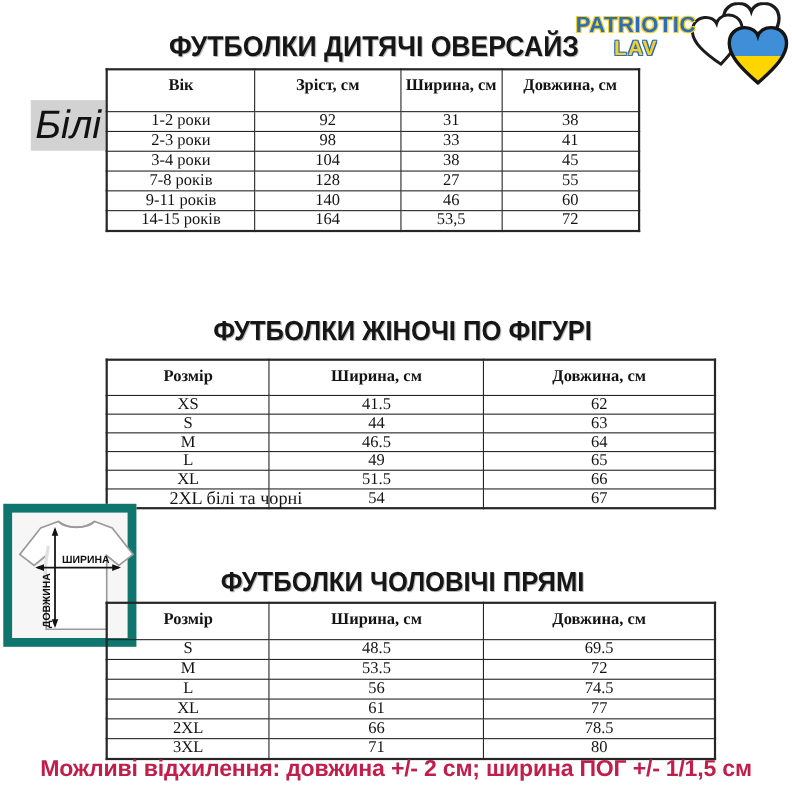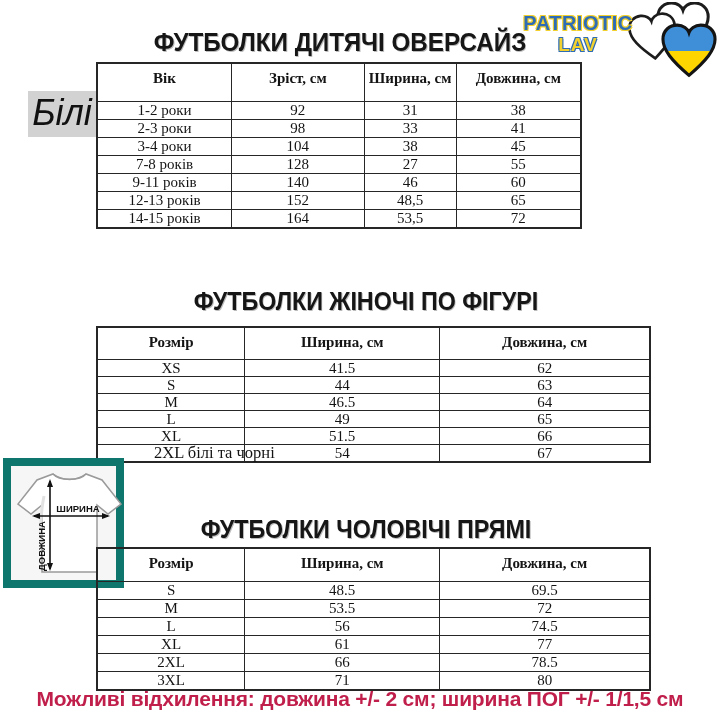--- a/index.html
+++ b/index.html
@@ -131,26 +131,20 @@
             <td>27</td>
             <td>55</td>
           </tr>
           <tr>
             <td>9-11 років</td>
             <td>140</td>
             <td>46</td>
             <td>60</td>
           </tr>
           <tr>
-            <td>12-13 років</td>
-            <td>152</td>
-            <td>48,5</td>
-            <td>65</td>
-          </tr>
-          <tr>
             <td>14-15 років</td>
             <td>164</td>
             <td>53,5</td>
             <td>72</td>
           </tr>
         </tbody>
     </table>
   </div>
 
   <div class="abs title" id="title-2">ФУТБОЛКИ ЖІНОЧІ ПО ФІГУРІ</div>

